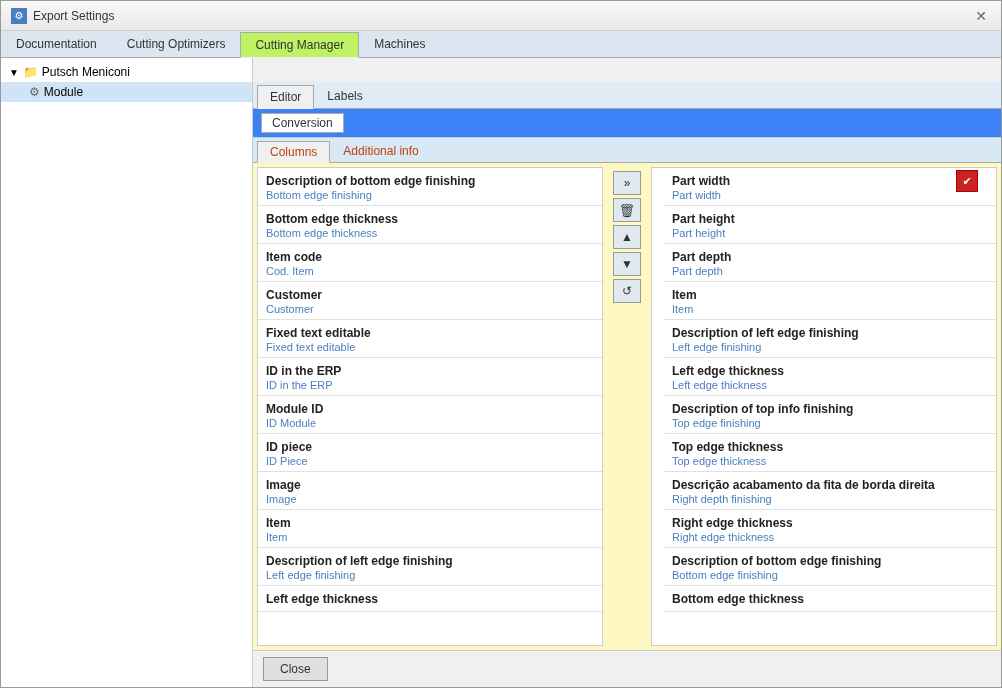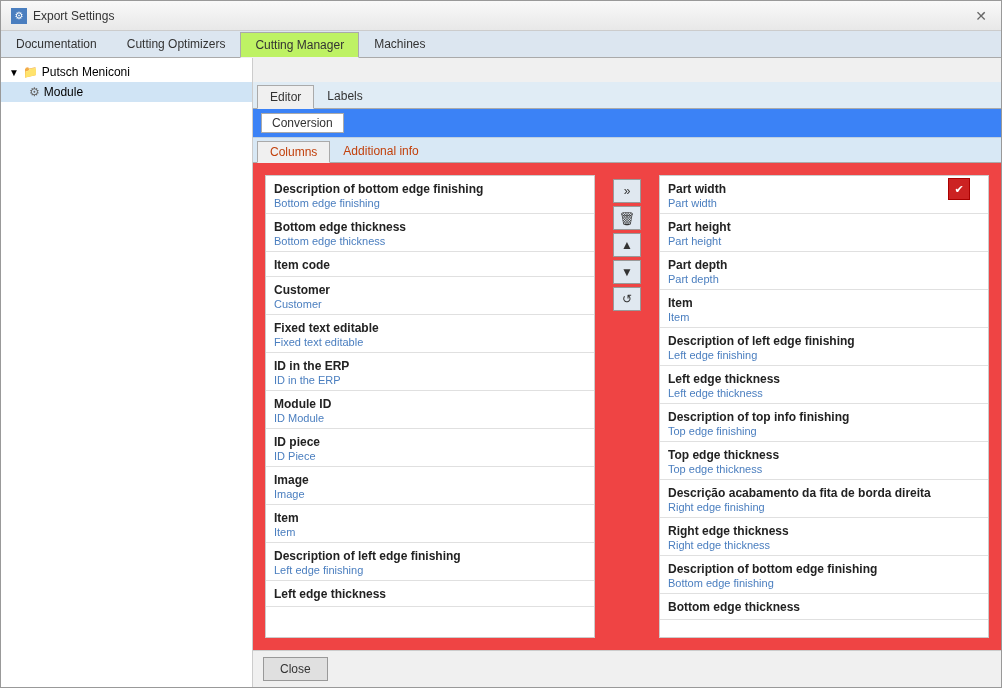--- a/index.html
+++ b/index.html
@@ -177,23 +177,23 @@
       background: #f0f0f0;
       border: 1px solid #aaa;
       border-bottom: 1px solid #f0f0f0;
       position: relative;
       top: 1px;
     }
     .columns-area {
       display: flex;
       flex: 1;
       overflow: hidden;
-      background: #ef4444;
-      padding: 12px;
-      gap: 16px;
+      background: #fef9c3;
+      padding: 4px;
+      gap: 8px;
     }
     .list-panel {
       flex: 1;
       background: white;
       border: 1px solid #ccc;
       overflow: hidden;
       display: flex;
       flex-direction: column;
     }
     .list-scroll {
@@ -240,20 +240,21 @@
       background: white;
       border: 1px solid #ccc;
       overflow: hidden;
       display: flex;
       flex-direction: column;
       position: relative;
     }
     .right-scroll {
       overflow-y: scroll;
       flex: 1;
+      margin-left: 12px;
     }
     .right-header-btn {
       position: absolute;
       top: 2px;
       right: 18px;
       width: 22px;
       height: 22px;
       background: #cc2222;
       border: 1px solid #aa0000;
       cursor: pointer;
@@ -352,20 +353,21 @@
             <div class="list-item">
               <div class="list-item-title">Description of bottom edge finishing</div>
               <div class="list-item-sub">Bottom edge finishing</div>
             </div>
             <div class="list-item">
               <div class="list-item-title">Bottom edge thickness</div>
               <div class="list-item-sub">Bottom edge thickness</div>
             </div>
             <div class="list-item">
               <div class="list-item-title">Item code</div>
+              <div class="list-item-sub">Cod. Item</div>
             </div>
             <div class="list-item">
               <div class="list-item-title">Customer</div>
               <div class="list-item-sub">Customer</div>
             </div>
             <div class="list-item">
               <div class="list-item-title">Fixed text editable</div>
               <div class="list-item-sub">Fixed text editable</div>
             </div>
             <div class="list-item">
@@ -437,21 +439,21 @@
             <div class="list-item">
               <div class="list-item-title">Description of top info finishing</div>
               <div class="list-item-sub">Top edge finishing</div>
             </div>
             <div class="list-item">
               <div class="list-item-title">Top edge thickness</div>
               <div class="list-item-sub">Top edge thickness</div>
             </div>
             <div class="list-item">
               <div class="list-item-title">Descrição acabamento da fita de borda direita</div>
-              <div class="list-item-sub">Right edge finishing</div>
+              <div class="list-item-sub">Right depth finishing</div>
             </div>
             <div class="list-item">
               <div class="list-item-title">Right edge thickness</div>
               <div class="list-item-sub">Right edge thickness</div>
             </div>
             <div class="list-item">
               <div class="list-item-title">Description of bottom edge finishing</div>
               <div class="list-item-sub">Bottom edge finishing</div>
             </div>
             <div class="list-item">

